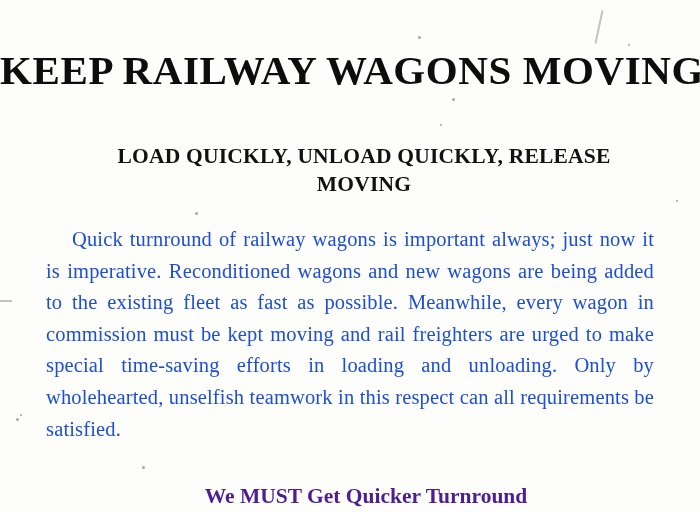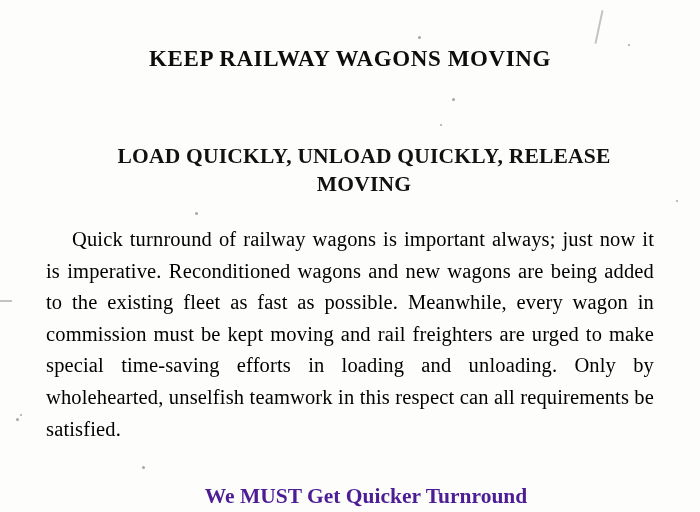--- a/index.html
+++ b/index.html
@@ -44,21 +44,21 @@
   }
 
   .headline {
     position: absolute;
     top: 46px;
     left: 0;
     width: 700px;
     text-align: center;
     font-family: "Liberation Serif", serif;
     font-weight: bold;
-    font-size: 23px;
+    font-size: 41px;
     letter-spacing: 0.6px;
     color: #0d0d0d;
     white-space: nowrap;
   }
 
   .subhead {
     position: absolute;
     top: 142px;
     left: 0;
     width: 700px;
@@ -76,21 +76,21 @@
   }
 
   .bodytext {
     position: absolute;
     top: 224px;
     left: 46px;
     width: 608px;
     font-family: "Liberation Serif", serif;
     font-size: 20.5px;
     line-height: 31.6px;
-    color: #000000;
+    color: #1d4ed8;
     letter-spacing: 0.15px;
   }
   .bodytext p {
     margin: 0;
     text-align: justify;
     text-indent: 26px;
   }
   .bodytext p::after {
     content: "";
     display: inline-block;

